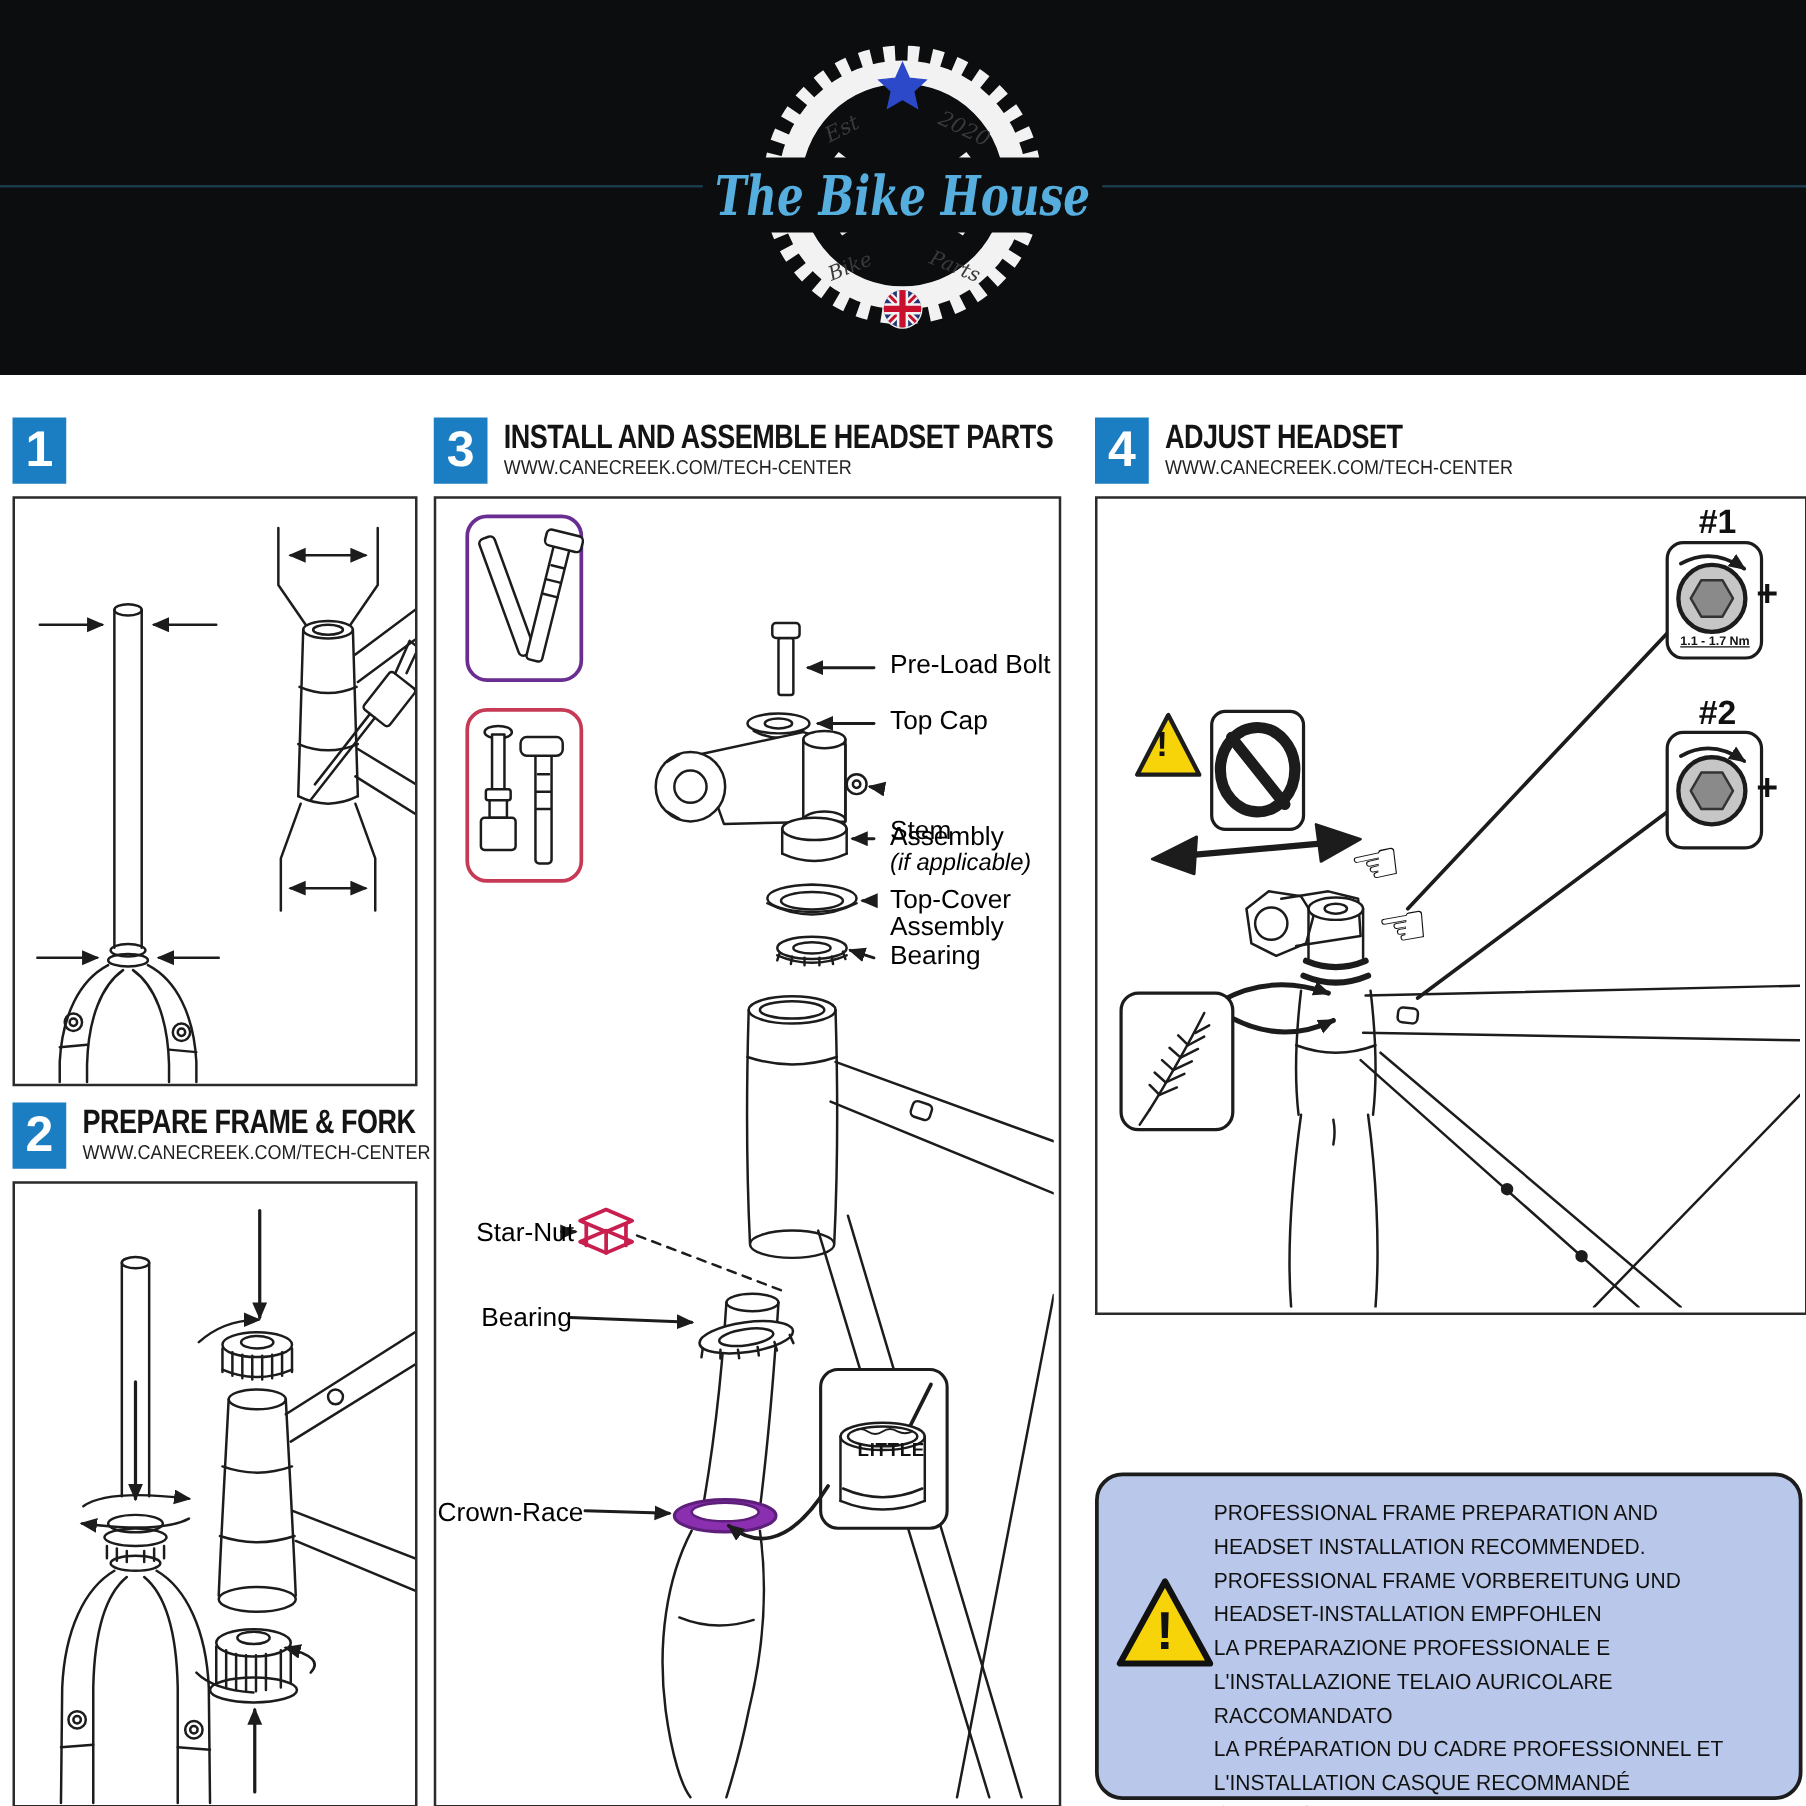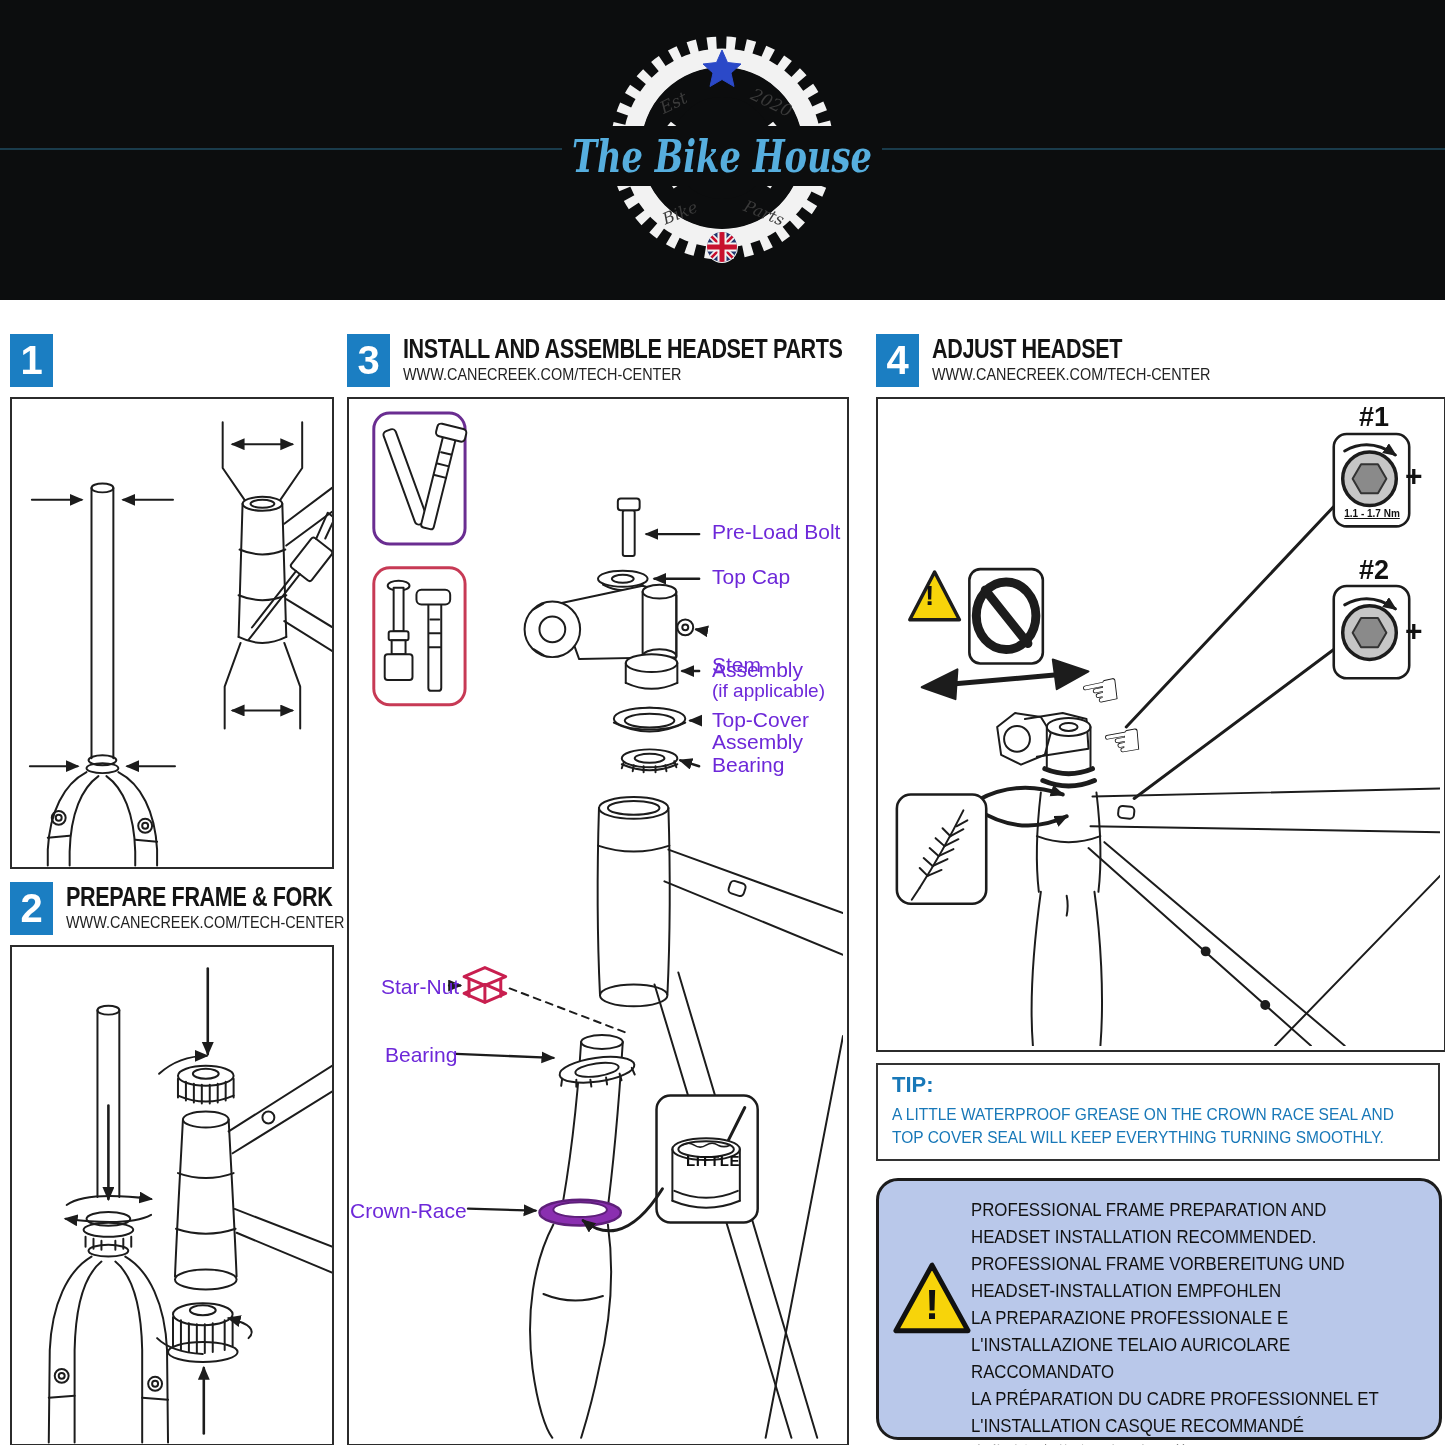--- a/index.html
+++ b/index.html
@@ -18,22 +18,22 @@
   .step-texts{margin-left:13px;}
   .step-title{display:inline-block;font-weight:bold;font-size:27px;letter-spacing:-.5px;
               transform:scaleX(.8);transform-origin:left top;white-space:nowrap;color:#141414;}
   .step-url{display:inline-block;font-size:16px;margin-top:1px;transform:scaleX(.9);
             transform-origin:left top;white-space:nowrap;color:#222;}
   
   .panel{position:absolute;background:#fff;border:2px solid #2b2b2b;}
   svg{display:block;}
   .lineart{stroke:#1c1c1c;fill:none;stroke-width:2;stroke-linecap:round;stroke-linejoin:round;}
   
-  .blue-label{position:absolute;color:#6d28d9;font-size:21px;white-space:nowrap;}
-  .blue-label.small{font-size:19px;}
+  .blue-label{position:absolute;color:#000000;font-size:21px;white-space:nowrap;}
+  .blue-label.small{font-size:19px;font-style:italic;}
   .black-label{position:absolute;color:#111;font-weight:bold;white-space:nowrap;}
   .hand{position:absolute;color:#111;font-size:46px;line-height:1;
         font-family:"DejaVu Sans",sans-serif;}
   
   .tip-box{position:absolute;left:876px;top:1063px;width:560px;height:94px;
            border:2px solid #333;background:#fff;}
   .tip-title{position:absolute;left:14px;top:7px;color:#1878b8;font-weight:bold;font-size:22px;}
   .tip-body{position:absolute;left:14px;top:38px;width:538px;color:#1878b8;font-size:16px;
             line-height:23px;transform:scaleX(.97);transform-origin:left top;}
   .adv-box{position:absolute;left:876px;top:1178px;width:566px;height:262px;
@@ -437,24 +437,20 @@
 
   <div class="black-label" style="left:1346px;top:402px;width:56px;text-align:center;font-size:27px;">#1</div>
   <div class="black-label" style="left:1346px;top:555px;width:56px;text-align:center;font-size:27px;">#2</div>
   <div class="black-label" style="left:1405px;top:459px;font-size:30px;">+</div>
   <div class="black-label" style="left:1405px;top:614px;font-size:30px;">+</div>
   <div class="black-label" style="left:1341px;top:508px;width:62px;text-align:center;font-size:10px;text-decoration:underline;">1.1 - 1.7 Nm</div>
   <div class="black-label" style="left:925px;top:580px;font-size:28px;">!</div>
   <div class="hand" style="left:1080px;top:668px;transform:rotate(-12deg);">☜</div>
   <div class="hand" style="left:1102px;top:718px;transform:rotate(-10deg);">☜</div>
 
-  <div class="tip-box">
-    <div class="tip-title">TIP:</div>
-    <div class="tip-body">A LITTLE WATERPROOF GREASE ON THE CROWN RACE SEAL AND TOP COVER SEAL WILL KEEP EVERYTHING TURNING SMOOTHLY.</div>
-  </div>
 
   <div class="adv-box">
     <div class="adv-tri">
       <svg width="82" height="78" viewBox="0 0 100 92">
         <polygon points="50,6 6,86 94,86" fill="#f7d40a" stroke="#111" stroke-width="6" stroke-linejoin="round"></polygon>
         <text x="50" y="72" text-anchor="middle" font-size="52" font-weight="bold" fill="#111" font-family="Liberation Sans,sans-serif">!</text>
       </svg>
     </div>
     <div class="adv-text">
       <div>PROFESSIONAL FRAME PREPARATION AND HEADSET INSTALLATION RECOMMENDED.</div>

